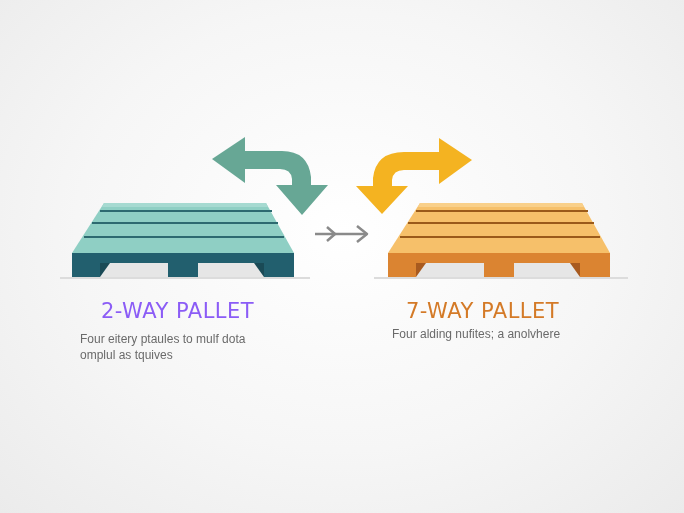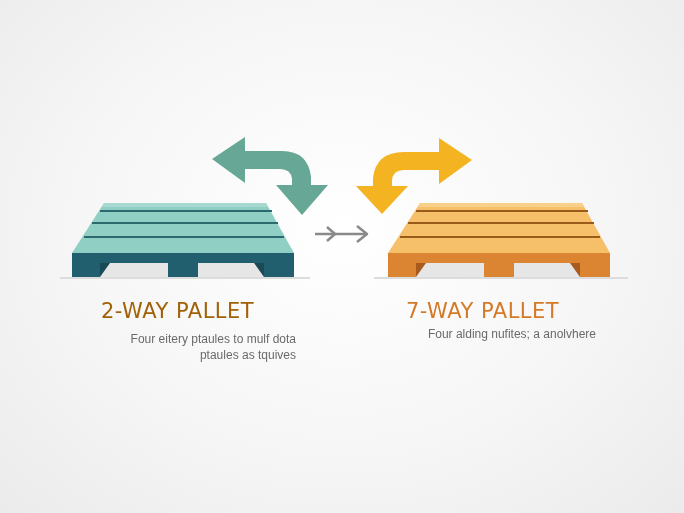--- a/index.html
+++ b/index.html
@@ -12,21 +12,21 @@
     .abs { position: absolute; }
     svg { display: block; }
     .title {
       font-family: "DejaVu Sans", sans-serif;
       font-size: 21px; font-weight: normal; letter-spacing: 0.5px;
       white-space: nowrap;
     }
     .desc {
       font-family: "Liberation Sans", sans-serif;
       font-size: 12px; line-height: 16px; color: #6a6a6a;
-      text-align: right; white-space: nowrap;
+      text-align: left; white-space: nowrap;
     }
     .ground { height: 2px; background: #dcdcdc; }
   </style>
 </head>
 <body>
 
 <div class="abs" style="left:212px; top:137px;">
   <svg width="118" height="78" viewBox="0 0 118 78">
     <path d="M0 22 L33 0 L33 14 L70 14 Q96 14 99 40 L99 48 L116 48 L90 78 L64 48 L80 48 L80 42 Q79 32 68 32 L33 32 L33 46 Z" fill="#67a795"></path>
   </svg>
@@ -81,22 +81,22 @@
     <rect x="98" y="62" width="30" height="14" fill="#db8431"></rect>
     <rect x="194" y="62" width="30" height="14" fill="#db8431"></rect>
     <polygon points="30,62 98,62 98,76 30,76" fill="#e6e6e6"></polygon>
     <polygon points="128,62 194,62 194,76 128,76" fill="#e6e6e6"></polygon>
     <polygon points="30,62 40,62 30,76" fill="#a85a1f"></polygon>
     <polygon points="194,62 184,62 194,76" fill="#a85a1f"></polygon>
   </svg>
 </div>
 <div class="abs ground" style="left:374px; top:277px; width:254px;"></div>
 
-<div class="abs title" style="left:101px; top:299px; color:#a16207;">2-WAY PALLET</div>
+<div class="abs title" style="left:101px; top:299px; color:#8b5cf6;">2-WAY PALLET</div>
 <div class="abs desc" style="left:80px; top:331px; width:216px;">
   <div>Four eitery ptaules to mulf dota</div>
-  <div>ptaules as tquives</div>
+  <div>omplul as tquives</div>
 </div>
 
 <div class="abs title" style="left:406px; top:299px; color:#d47a27;">7-WAY PALLET</div>
 <div class="abs desc" style="left:392px; top:326px; width:204px;">
   <div>Four alding nufites; a anolvhere</div>
 </div>
 
 </body></html>

